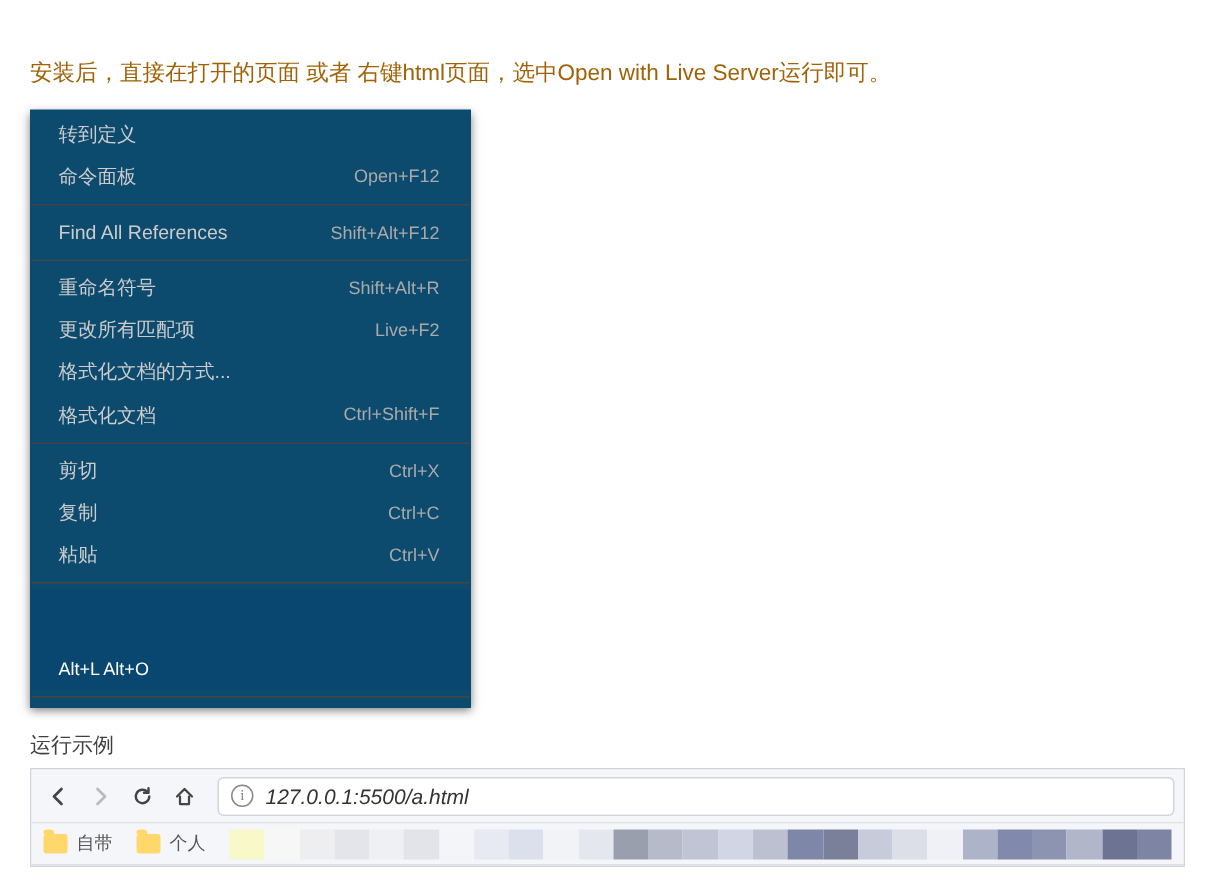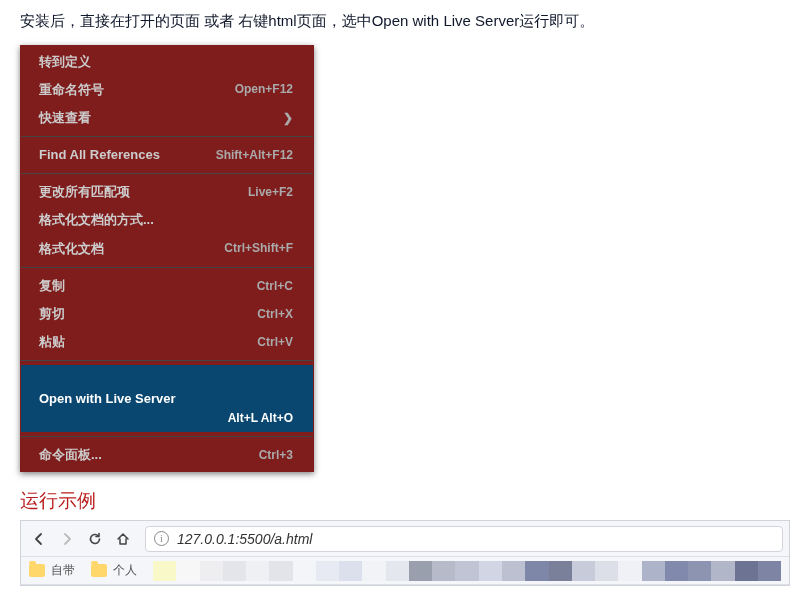--- a/index.html
+++ b/index.html
@@ -5,32 +5,32 @@
     * { box-sizing: border-box; margin: 0; padding: 0; }
     body {
       font-family: "Microsoft YaHei", "PingFang SC", sans-serif;
       font-size: 14px;
       background: #fff;
       color: #333;
       padding: 10px 20px;
     }
     .instruction {
       font-size: 15px;
-      color: #0f172a;
+      color: #a16207;
       margin-bottom: 12px;
       line-height: 1.5;
+      margin-top: 28px;
     }
     .context-menu {
       width: 294px;
-      background: #7f1d1d;
+      background: #0c4a6e;
       color: #ccc;
       font-size: 13px;
       padding: 3px 1px;
       box-shadow: 0 2px 6px rgba(0,0,0,0.5);
-      font-weight: bold;
     }
     .menu-item {
       display: flex;
       justify-content: space-between;
       align-items: center;
       padding: 5px 20px 5px 18px;
       cursor: default;
       line-height: 1.4;
     }
     .menu-item.highlighted {
@@ -47,22 +47,22 @@
     .menu-sep {
       height: 1px;
       background: #454545;
       margin: 4px 0;
     }
     .chevron {
       color: #aaa;
       font-size: 12px;
     }
     .section-title {
-      font-size: 19px;
-      color: #b91c1c;
+      font-size: 14px;
+      color: #404040;
       margin: 16px 0 6px 0;
     }
     .browser-frame {
       margin-left: 0;
       width: 770px;
       background: linear-gradient(#f7f8fa,#eef0f4);
       border: 1px solid #d0d3da;
     }
     .address-row {
       display: flex;
@@ -144,68 +144,63 @@
 <body>
 
 <div class="instruction">安装后，直接在打开的页面 或者 右键html页面，选中Open with Live Server运行即可。</div>
 
 <div class="context-menu" id="context-menu">
     <div class="menu-item">
       <span class="menu-label">转到定义</span>
       <span class="menu-shortcut"></span>
     </div>
     <div class="menu-item">
-      <span class="menu-label">重命名符号</span>
+      <span class="menu-label">命令面板</span>
       <span class="menu-shortcut">Open+F12</span>
-    </div>
-    <div class="menu-item">
-      <span class="menu-label">快速查看</span>
-      <span class="chevron">❯</span>
     </div>
     <div class="menu-sep"></div>
     <div class="menu-item">
       <span class="menu-label">Find All References</span>
       <span class="menu-shortcut">Shift+Alt+F12</span>
     </div>
     <div class="menu-sep"></div>
     <div class="menu-item">
+      <span class="menu-label">重命名符号</span>
+      <span class="menu-shortcut">Shift+Alt+R</span>
+    </div>
+    <div class="menu-item">
       <span class="menu-label">更改所有匹配项</span>
       <span class="menu-shortcut">Live+F2</span>
     </div>
     <div class="menu-item">
       <span class="menu-label">格式化文档的方式...</span>
       <span class="menu-shortcut"></span>
     </div>
     <div class="menu-item">
       <span class="menu-label">格式化文档</span>
       <span class="menu-shortcut">Ctrl+Shift+F</span>
     </div>
     <div class="menu-sep"></div>
     <div class="menu-item">
+      <span class="menu-label">剪切</span>
+      <span class="menu-shortcut">Ctrl+X</span>
+    </div>
+    <div class="menu-item">
       <span class="menu-label">复制</span>
       <span class="menu-shortcut">Ctrl+C</span>
     </div>
     <div class="menu-item">
-      <span class="menu-label">剪切</span>
-      <span class="menu-shortcut">Ctrl+X</span>
-    </div>
-    <div class="menu-item">
       <span class="menu-label">粘贴</span>
       <span class="menu-shortcut">Ctrl+V</span>
     </div>
     <div class="menu-sep"></div>
     <div class="menu-item highlighted">
-      <span class="menu-label">Open with Live Server</span>
       <span class="menu-shortcut">Alt+L Alt+O</span>
     </div>
     <div class="menu-sep"></div>
-    <div class="menu-item">
-      <span class="menu-label">命令面板...</span>
-      <span class="menu-shortcut">Ctrl+3</span>
-    </div>
   </div>
 
 <div class="section-title">运行示例</div>
 
 <div class="browser-frame">
   <div class="address-row">
     <div class="nav-btn">
       <svg width="16" height="16" viewBox="0 0 16 16">
           <path d="M10 3 L5 8 L10 13" stroke="#444" stroke-width="1.8" fill="none" stroke-linecap="round" stroke-linejoin="round"></path>
         </svg>

